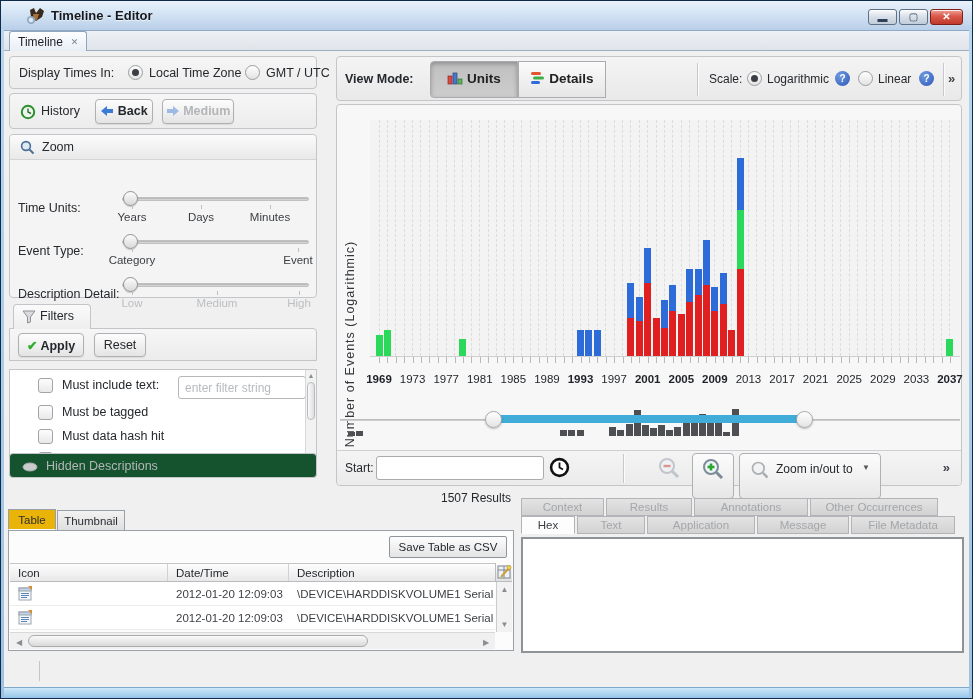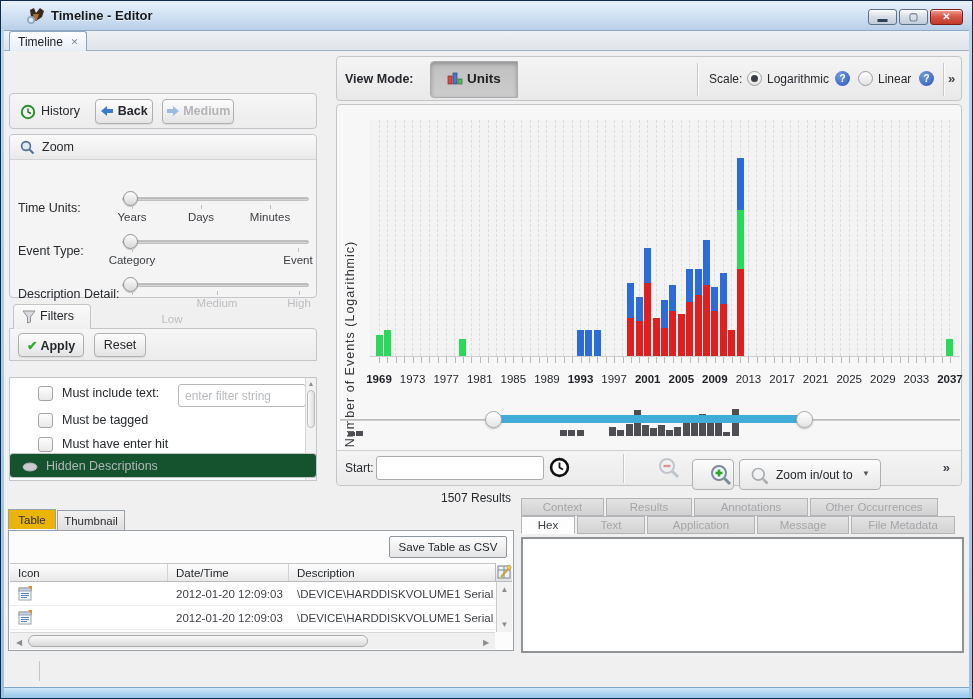--- a/index.html
+++ b/index.html
@@ -66,21 +66,21 @@
   .xlabels { position:absolute; left:33px; top:268px; width:590px; height:16px; }
   .xlabels span { position:absolute; transform:translateX(-50%); font-size:11.5px; color:#1e2126; }
   .xlabels span.bold { font-weight:700; }
   .minizone { position:absolute; left:3px; top:302px; width:620px; height:30px; }
   .minibar { position:absolute; width:7px; background:#4d4f52; }
   .rtrack { position:absolute; left:0; right:0; top:12px; height:2px; background:#cdcdcd; border-top:1px solid #bdbdbd; }
   .rfill { position:absolute; top:8px; height:8px; background:#41acd8; border-radius:2px; }
   .rhandle { position:absolute; top:4px; width:17px; height:17px; border-radius:50%; background:linear-gradient(#ffffff,#e3e3e3); border:1px solid #a8aaad; box-shadow:0 1px 2px rgba(0,0,0,.25); }
   .range-toolbar { position:absolute; left:0; right:0; bottom:0; height:35px; border-top:1px solid #cdcfd2; background:linear-gradient(#f4f4f4,#ebebeb); border-radius:0 0 4px 4px; }
   .startinput { position:absolute; left:39px; top:5px; width:168px; height:24px; border:1px solid #a9abae; border-radius:3px; background:#fff; font-size:12px; padding:0 6px; font-family:"Liberation Sans",sans-serif; }
-  .toolbtn { position:absolute; top:8px; height:31px; background:linear-gradient(#fcfcfc,#e7e7e7); border:1px solid #aeb0b2; border-radius:4px;text-align:right; }
+  .toolbtn { position:absolute; top:2px; height:46px; background:linear-gradient(#fcfcfc,#e7e7e7); border:1px solid #aeb0b2; border-radius:4px; }
 
   
   .results-panel { position:absolute; left:4px; top:488px; width:512px; height:197px; background:#f0f0f0; }
   .res-tab { position:absolute; height:21px; border:1px solid #9aa0a8; background:linear-gradient(#f2f2f2,#dfdfdf); font-size:11.5px; color:#2a2d32; text-align:center; padding-top:4px; }
   .res-tab.active { background:#eab308; border-bottom-color:#fcfcfc; z-index:2; }
   .res-body { position:absolute; left:3px; top:41px; width:506px; height:121px; background:#fcfcfc; border:1px solid #9aa0a8; }
   .csvbtn { position:absolute; right:6px; top:5px; width:118px; height:22px; background:linear-gradient(#fdfdfd,#e4e4e4); border:1px solid #8f959c; border-radius:2px; font-size:11.5px; color:#1f2328; text-align:center; line-height:20px; }
   .thead { position:absolute; left:1px; right:18px; top:32px; height:19px; background:linear-gradient(#fdfdfd,#e8e8e8); border-top:1px solid #c4c6c9; border-bottom:1px solid #b9bbbe; }
   .thead .col { position:absolute; top:0; bottom:0; border-right:1px solid #cfd1d4; font-size:11.5px; color:#1f2328; padding:3px 0 0 8px; }
   .trow { position:absolute; left:1px; right:18px; height:24px; border-bottom:1px solid #ececec; background:#fff; }
@@ -119,20 +119,27 @@
   <div class="navbtn" style="left:926px;width:17px;">▼</div>
   <div class="navbtn" style="left:946px;width:17px;">▢</div>
 
   <div class="tabstrip">
     <div class="edtab">
       <span>Timeline</span>
       <span class="tabclose">✕</span>
     </div>
   </div>
 
+  <div class="pane" style="left:8px;top:55px;width:308px;height:33px;">
+    <span class="lbl" style="left:9px;top:9px;">Display Times In:</span>
+    <span class="radio sel" style="left:118px;top:8px;"></span>
+    <span class="lbl" style="left:139px;top:9px;">Local Time Zone</span>
+    <span class="radio" style="left:235px;top:8px;"></span>
+    <span class="lbl" style="left:256px;top:9px;">GMT / UTC</span>
+  </div>
 
   <div class="pane" style="left:8px;top:92px;width:308px;height:36px;">
     <svg class="icon-svg" style="left:10px;top:10px" width="16" height="16" viewBox="0 0 16 16">
       <circle cx="8" cy="8" r="6.2" fill="#eef4ee" stroke="#2d8f2d" stroke-width="2"></circle>
       <path d="M8 4.5 V8 L11 9.5" stroke="#2d6d2d" stroke-width="1.4" fill="none"></path>
     </svg>
     <span class="lbl" style="left:31px;top:10px;">History</span>
     <div class="jfbtn" style="left:85px;top:5px;width:58px;height:25px;padding-top:4px;">
       <svg width="14" height="12" viewBox="0 0 14 12" style="vertical-align:-2px">
           <path d="M7 1 L1 6 L7 11 L7 8 L13 8 L13 4 L7 4 Z" fill="#3a7bd5"></path>
@@ -169,21 +176,21 @@
         <div class="slider-track" style="left: 112px; top: 105px; width: 187px;"></div>
         <div class="slider-thumb" style="left: 113px; top: 99px;"></div>
         <div class="tickmark" style="left: 122px; top: 113px;"></div>
         <div class="ticklabel" style="left: 122px; top: 119px;">Category</div>
         <div class="tickmark" style="left: 288px; top: 113px;"></div>
         <div class="ticklabel" style="left: 288px; top: 119px;">Event</div>
         <div class="lbl" style="left: 8px; top: 152px;">Description Detail:</div>
         <div class="slider-track" style="left: 112px; top: 148px; width: 187px;"></div>
         <div class="slider-thumb" style="left: 113px; top: 142px;"></div>
         <div class="tickmark" style="left: 122px; top: 156px;"></div>
-        <div class="ticklabel dim" style="left: 122px; top: 178px; margin-left: 40px;">Low</div>
+        <div class="ticklabel dim" style="left: 122px; top: 162px;">Low</div>
         <div class="tickmark" style="left: 207px; top: 156px;"></div>
         <div class="ticklabel dim" style="left: 207px; top: 162px;">Medium</div>
         <div class="tickmark" style="left: 289px; top: 156px;"></div>
         <div class="ticklabel dim" style="left: 289px; top: 162px;">High</div>
       </div>
   </div>
 
   <div class="filters-tab">
     <svg class="icon-svg" style="left:8px;top:5px" width="14" height="14" viewBox="0 0 14 14">
       <path d="M1 1 H13 L8.5 7 V12 L5.5 13 V7 Z" fill="#d8dadc" stroke="#8e9094" stroke-width="1"></path>
@@ -192,29 +199,29 @@
   </div>
   <div class="pane" style="left:8px;top:327px;width:308px;height:33px;border-radius:0 4px 0 0;">
     <div class="jfbtn" style="left:8px;top:4px;width:66px;height:24px;padding-top:4px;">
       <span style="color:#2eae2e;">✔</span>
       <span>Apply</span>
     </div>
     <div class="jfbtn" style="left:84px;top:4px;width:52px;height:24px;padding-top:4px;font-weight:400;">
       <span>Reset</span>
     </div>
   </div>
-  <div class="filter-box" style="top:376px;height:104px;">
+  <div class="filter-box" style="top:368px;height:104px;">
     <div id="filter-rows">
         <div class="chk" style="left: 28px; top: 8px;"></div>
         <div class="lbl" style="left: 52px; top: 8px;">Must include text:</div>
         <input class="filter-input" placeholder="enter filter string" style="left: 168px; top: 6px; width: 128px; height: 23px; position: absolute;">
         <div class="chk" style="left: 28px; top: 35px;"></div>
         <div class="lbl" style="left: 52px; top: 35px;">Must be tagged</div>
         <div class="chk" style="left: 28px; top: 59px;"></div>
-        <div class="lbl" style="left: 52px; top: 59px;">Must have enter hit</div>
+        <div class="lbl" style="left: 52px; top: 59px;">Must data hash hit</div>
         <div class="chk" style="left: 28px; top: 82px;"></div>
         <div class="lbl" style="left: 52px; top: 82px;">Limit data sources to</div>
       </div>
     <div class="vscroll" style="right:0;top:0;bottom:0;width:11px;">
       <div class="scroll-arrow" style="top:2px;">▲</div>
       <div class="thumb" style="top:12px;height:38px;"></div>
       <div class="scroll-arrow" style="bottom:2px;">▼</div>
     </div>
   </div>
   <div class="pane" style="left:8px;top:452px;width:308px;height:25px;background:#14532d;">
@@ -226,20 +233,28 @@
 
   <div class="vm-toolbar">
     <span class="lbl" style="left:8px;top:15px;font-weight:700;">View Mode:</span>
     <div class="modebtn sel" style="left:93px;width:88px;border-radius:4px 0 0 4px;padding-top:9px;text-align:center;">
       <svg width="16" height="14" viewBox="0 0 16 14" style="vertical-align:-2px">
         <rect x="1" y="5" width="4" height="8" fill="#d94a42" stroke="#8d2b26" stroke-width=".7"></rect>
         <rect x="6" y="2" width="4" height="11" fill="#4a78cc" stroke="#27447e" stroke-width=".7"></rect>
         <rect x="11" y="8" width="4" height="5" fill="#58b85a" stroke="#2e6d30" stroke-width=".7"></rect>
       </svg>
       <span>Units</span>
+    </div>
+    <div class="modebtn" style="left:181px;width:88px;padding-top:9px;text-align:center;">
+      <svg width="15" height="14" viewBox="0 0 15 14" style="vertical-align:-2px">
+        <rect x="1" y="1" width="10" height="3" rx="1.5" fill="#e2552e"></rect>
+        <rect x="3" y="5.5" width="11" height="3" rx="1.5" fill="#3fae44"></rect>
+        <rect x="1" y="10" width="9" height="3" rx="1.5" fill="#2f6cd8"></rect>
+      </svg>
+      <span>Details</span>
     </div>
     <div class="vsep" style="left:360px;top:6px;height:33px;"></div>
     <span class="lbl" style="left:372px;top:15px;font-size:12px;">Scale:</span>
     <span class="radio sel" style="left:410px;top:14px;"></span>
     <span class="lbl" style="left:430px;top:15px;font-size:12px;">Logarithmic</span>
     <div class="helpicon" style="left:498px;top:14px;">?</div>
     <span class="radio" style="left:521px;top:14px;"></span>
     <span class="lbl" style="left:541px;top:15px;font-size:12px;">Linear</span>
     <div class="helpicon" style="left:582px;top:14px;">?</div>
     <div class="vsep" style="left:606px;top:6px;height:33px;"></div>

